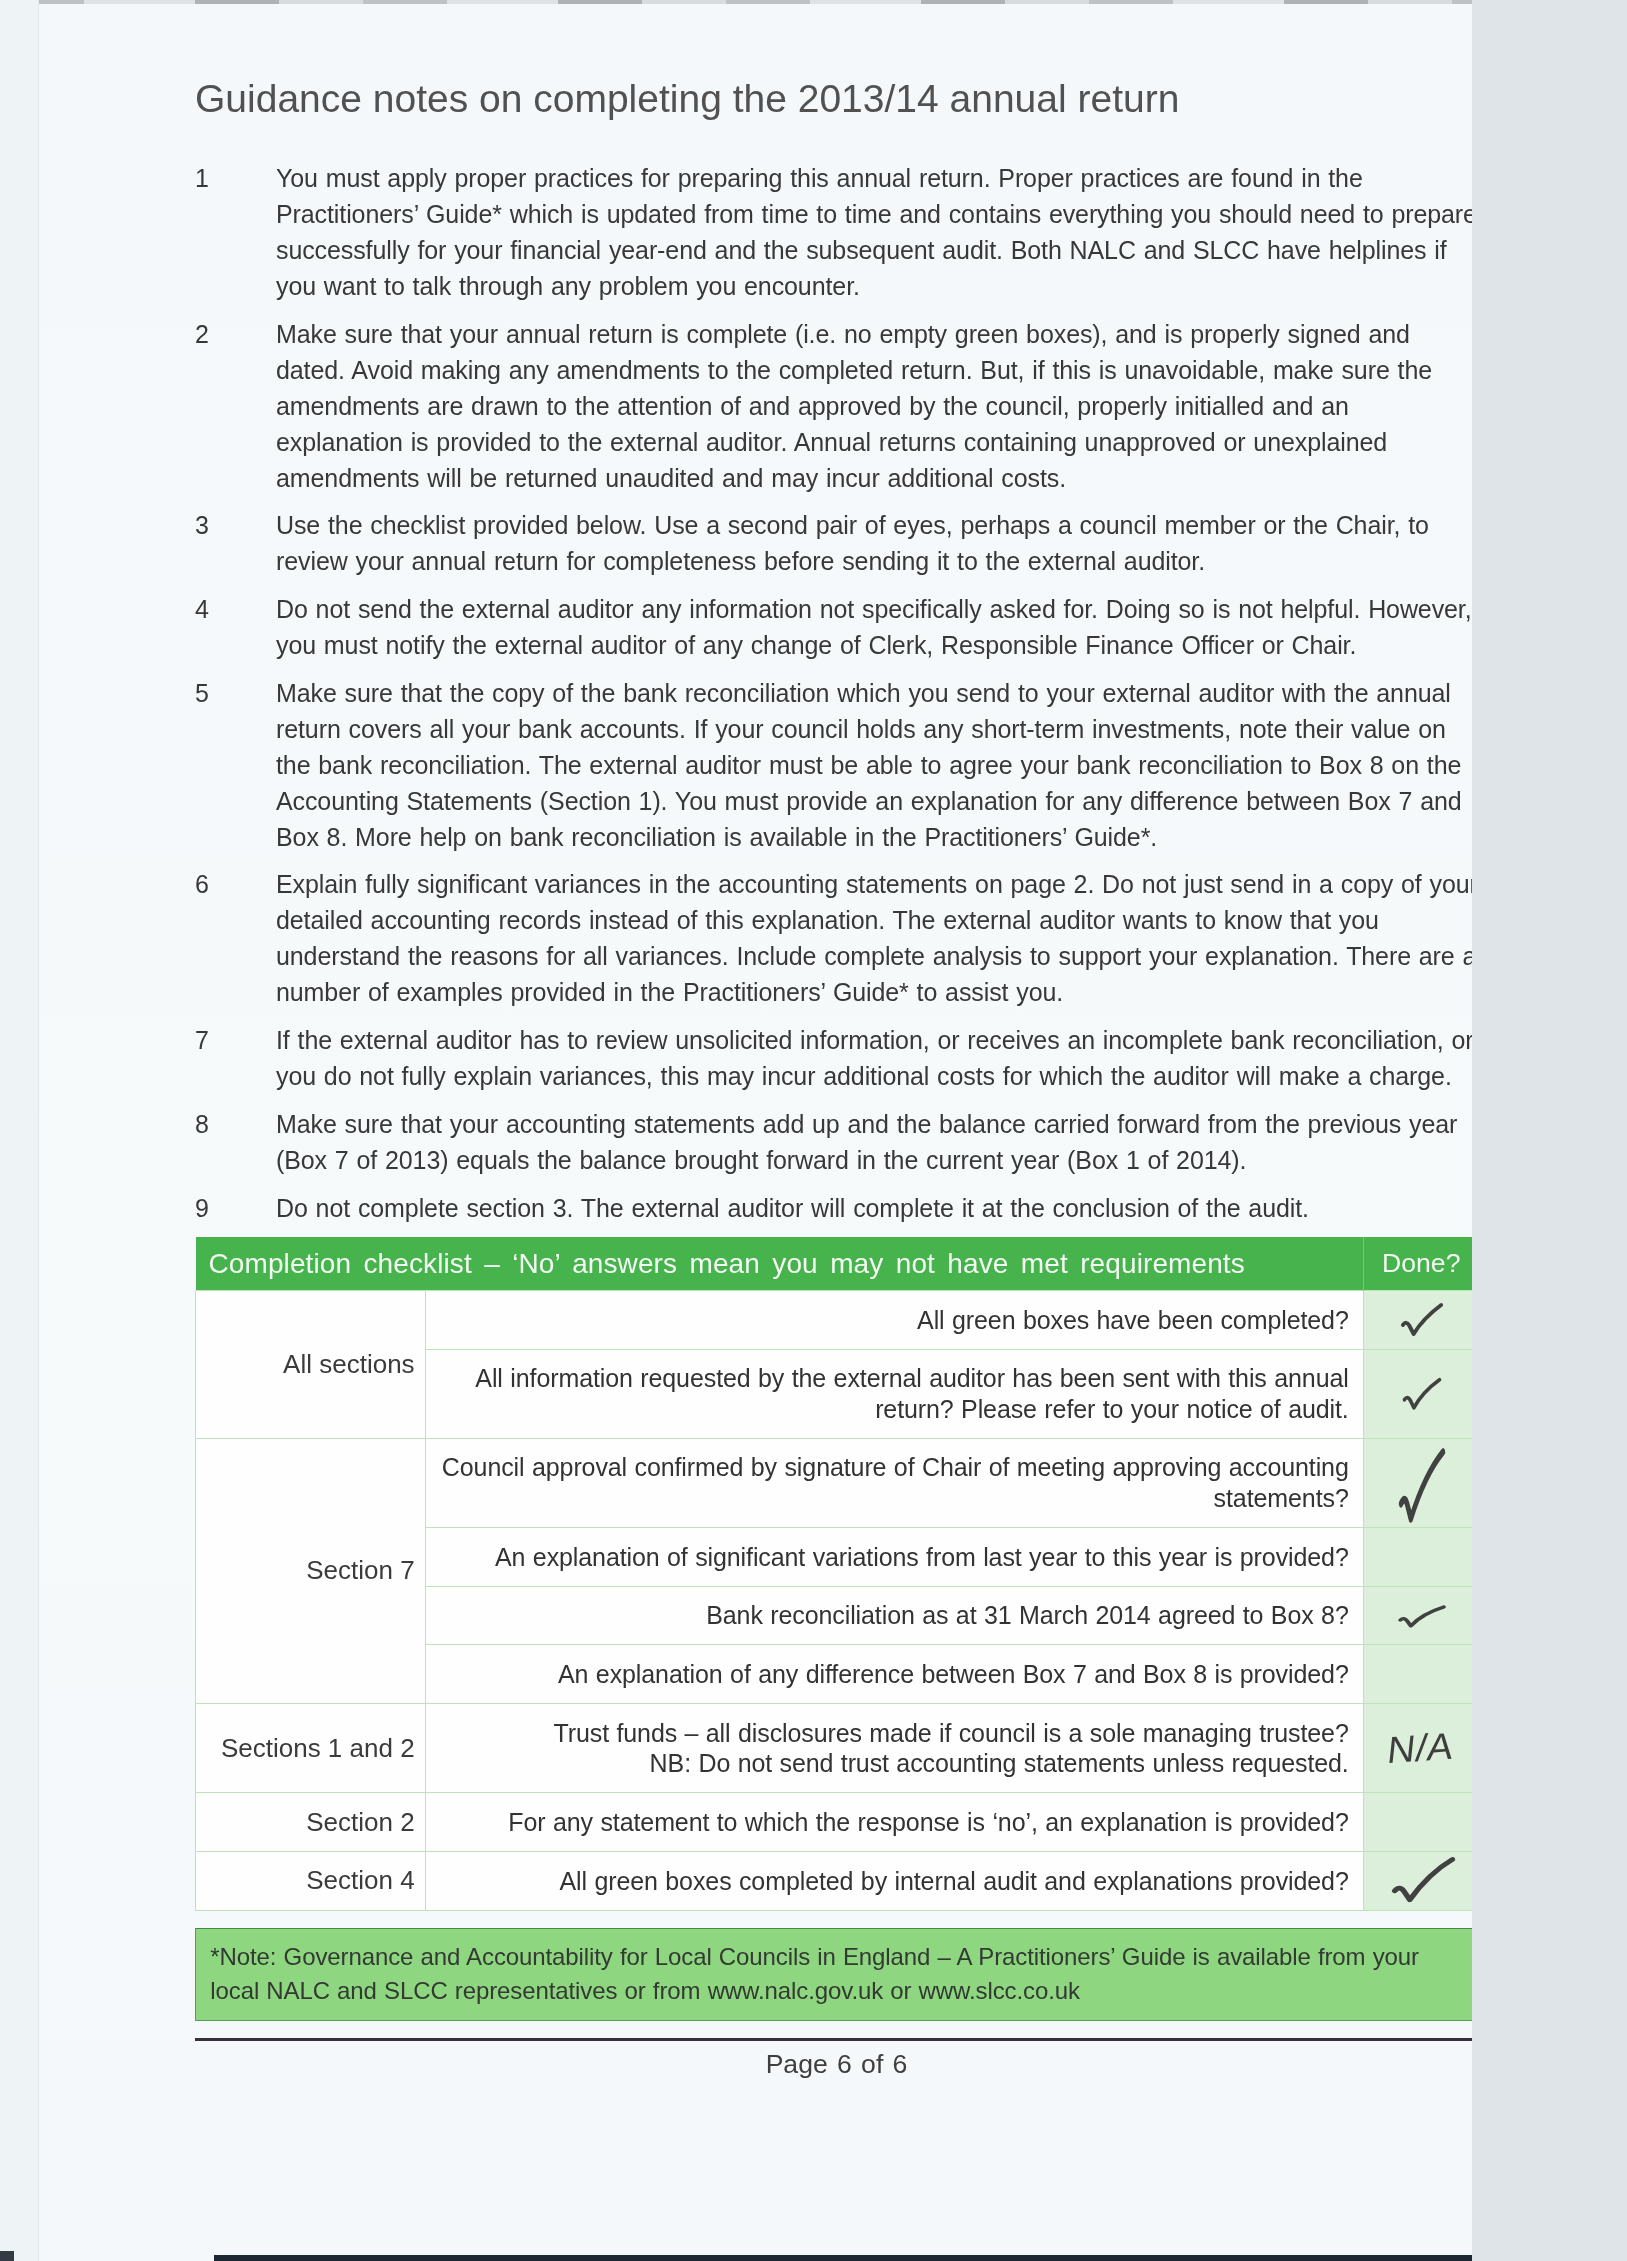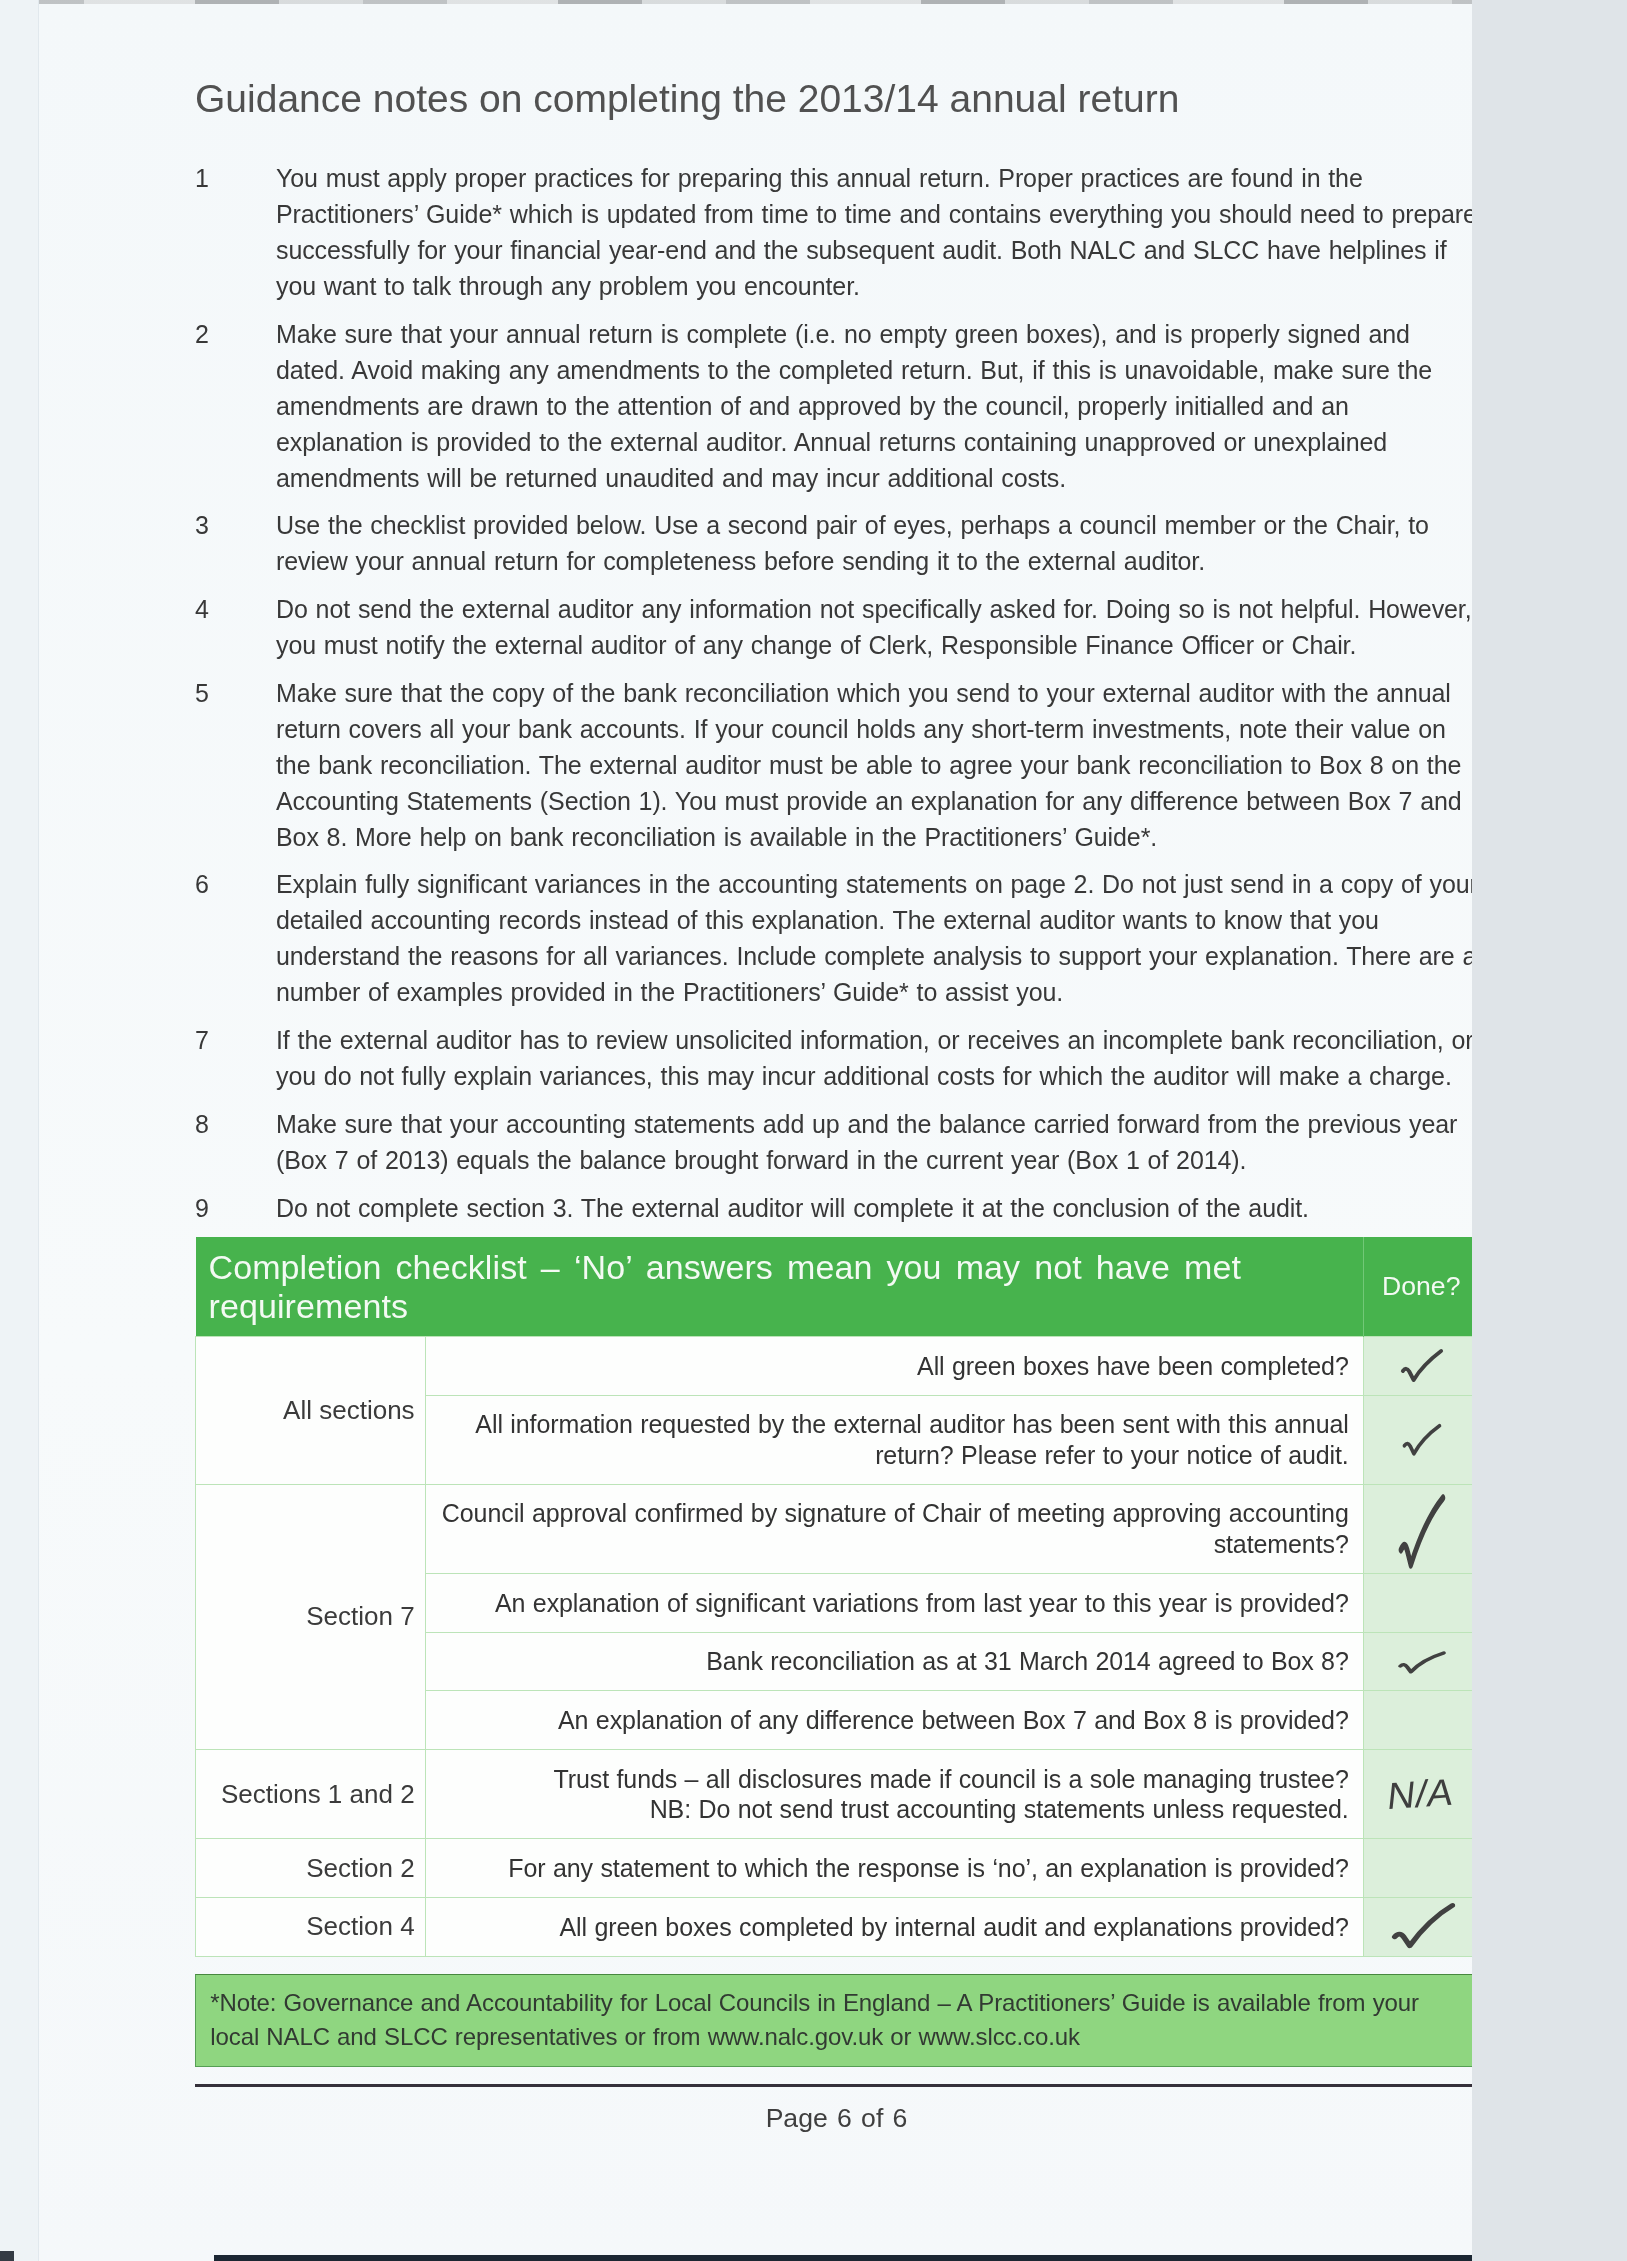--- a/index.html
+++ b/index.html
@@ -24,21 +24,21 @@
   .title{font-size:39px;font-weight:400;color:#515151;margin:0 0 39px 0;letter-spacing:0;}
 
   .para{display:flex;margin:0 0 11.7px 0;font-size:25px;line-height:36px;word-spacing:1px;letter-spacing:-0.1px;}
   .para .num{flex:0 0 57px;width:57px;}
   .para .ptext{flex:1;margin-left:24px;}
 
   table.checklist{border-collapse:collapse;width:100%;margin-top:10.4px;table-layout:fixed;}
   col.c-section{width:230px;}
   col.c-question{width:938px;}
   col.c-done{width:115px;}
-  th.main-header{background:#47b34d;color:#f3faf3;font-weight:400;font-size:34px;
+  th.main-header{background:#47b34d;color:#f3faf3;font-weight:400;font-size:28px;
     text-align:left;padding:10.4px 13px;word-spacing:4.5px;letter-spacing:0.1px;}
   th.done-header{background:#47b34d;color:#f3faf3;font-weight:400;font-size:26.6px;
     text-align:center;border-left:1.9px solid #72c877;padding:10.4px 3.9px;}
   td{border:1.3px solid #bce4b8;vertical-align:middle;text-align:right;}
   td.section{padding:6.5px 10.4px;background:#fdfefd;font-size:26px;color:#3b3b3b;vertical-align:middle;}
   td.question{padding:13.6px 14.3px;background:#fdfefd;font-size:25px;line-height:30.5px;
     white-space:pre-line;letter-spacing:-0.1px;word-spacing:0.6px;color:#333;}
   td.done{background:#dcefdb;text-align:center;vertical-align:middle;overflow:visible;padding:2.6px;}
 
   .ck path{fill:none;stroke:#414141;stroke-width:8;stroke-linecap:round;stroke-linejoin:round;}
@@ -50,21 +50,21 @@
   .ck9{width:70px;height:47px;transform:rotate(-2deg);}
   .na{display:inline-block;font-size:38px;color:#3e3e3e;transform:skewX(-10deg) rotate(-4deg);letter-spacing:0.6px;}
   td.done .ck, td.done .na{display:none;}
   td.done[data-state="check"] .ck{display:inline-block;}
   td.done[data-state="na"] .na{display:inline-block;}
 
   .note{margin-top:17px;background:#8fd680;border:1.3px solid #559f54;border-top:1.9px solid #47873f;
     padding:11.7px 14.3px;font-size:24px;line-height:34px;color:#323a32;letter-spacing:-0.1px;word-spacing:0.6px;}
 
   .divider{margin-top:17px;height:2.6px;background:#35303a;}
-  .footer{margin-top:16px;text-align:center;font-size:26.6px;color:#3f3f3f;word-spacing:1.9px;}
+  .footer{margin-top:8px;text-align:center;font-size:26.6px;color:#3f3f3f;word-spacing:1.9px;}
 </style>
 </head>
 <body>
 
 <div class="page">
   <div class="top-edge"></div>
   <div class="left-edge"></div>
 
   <div class="content">
 

